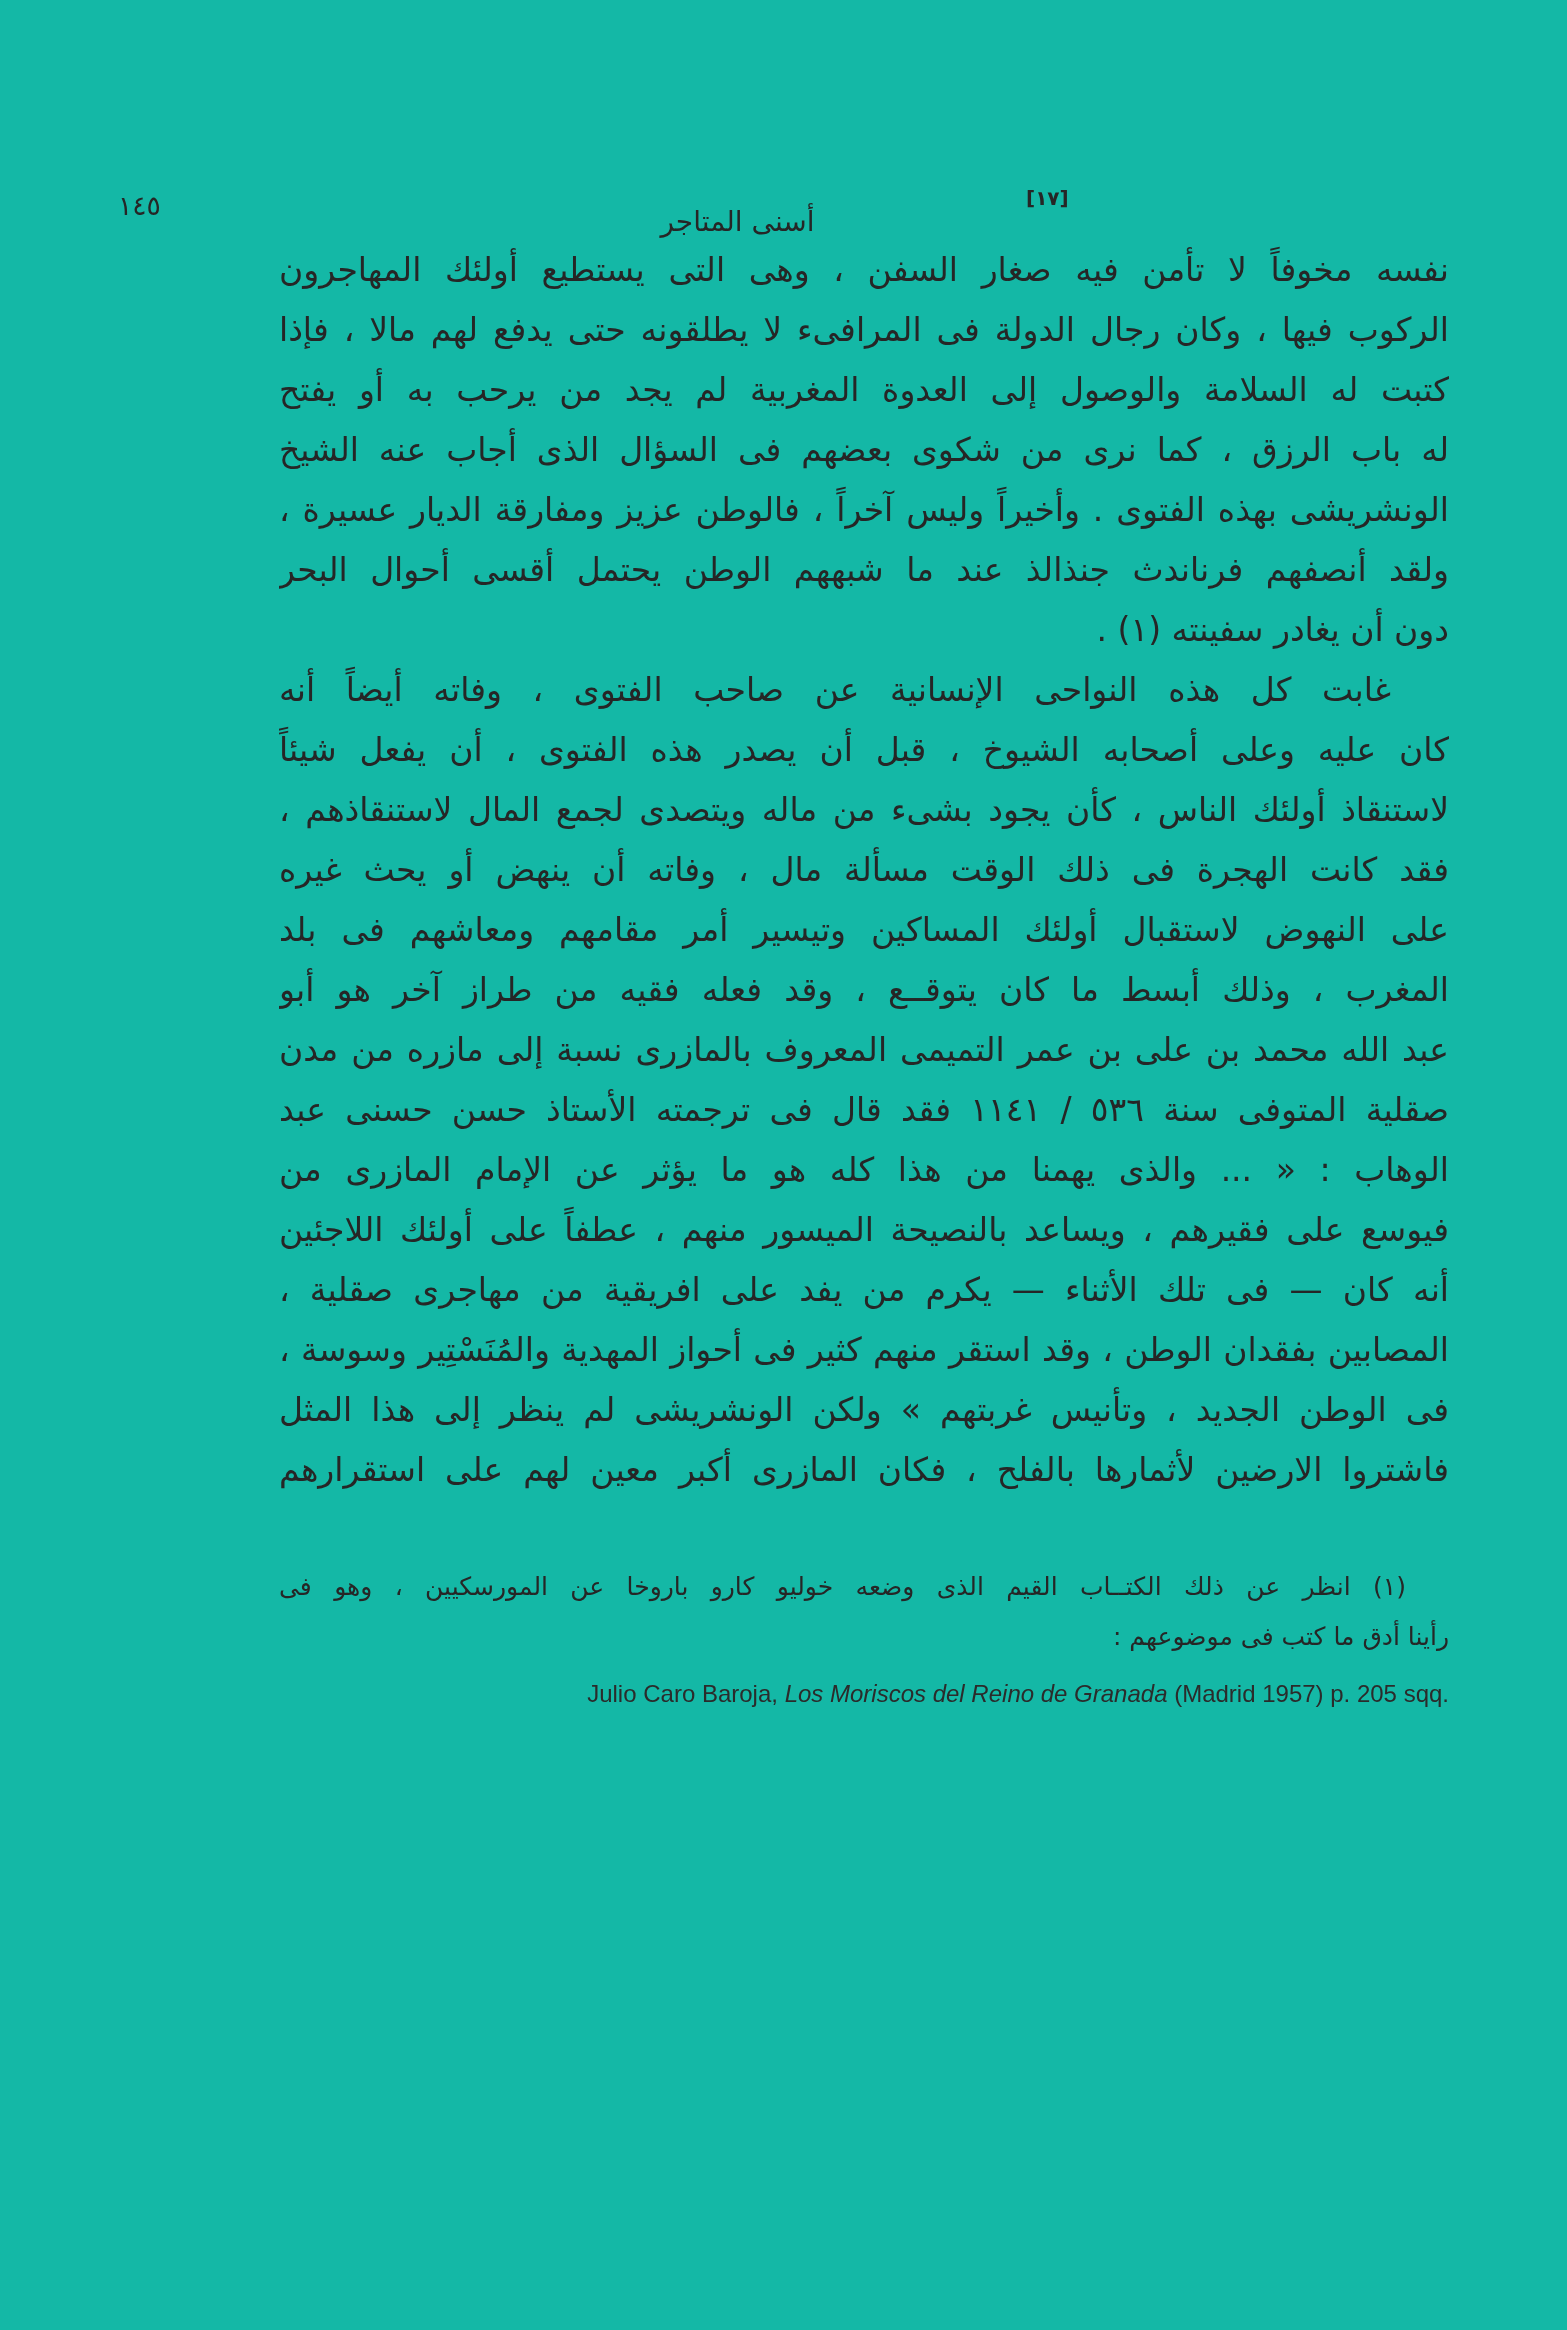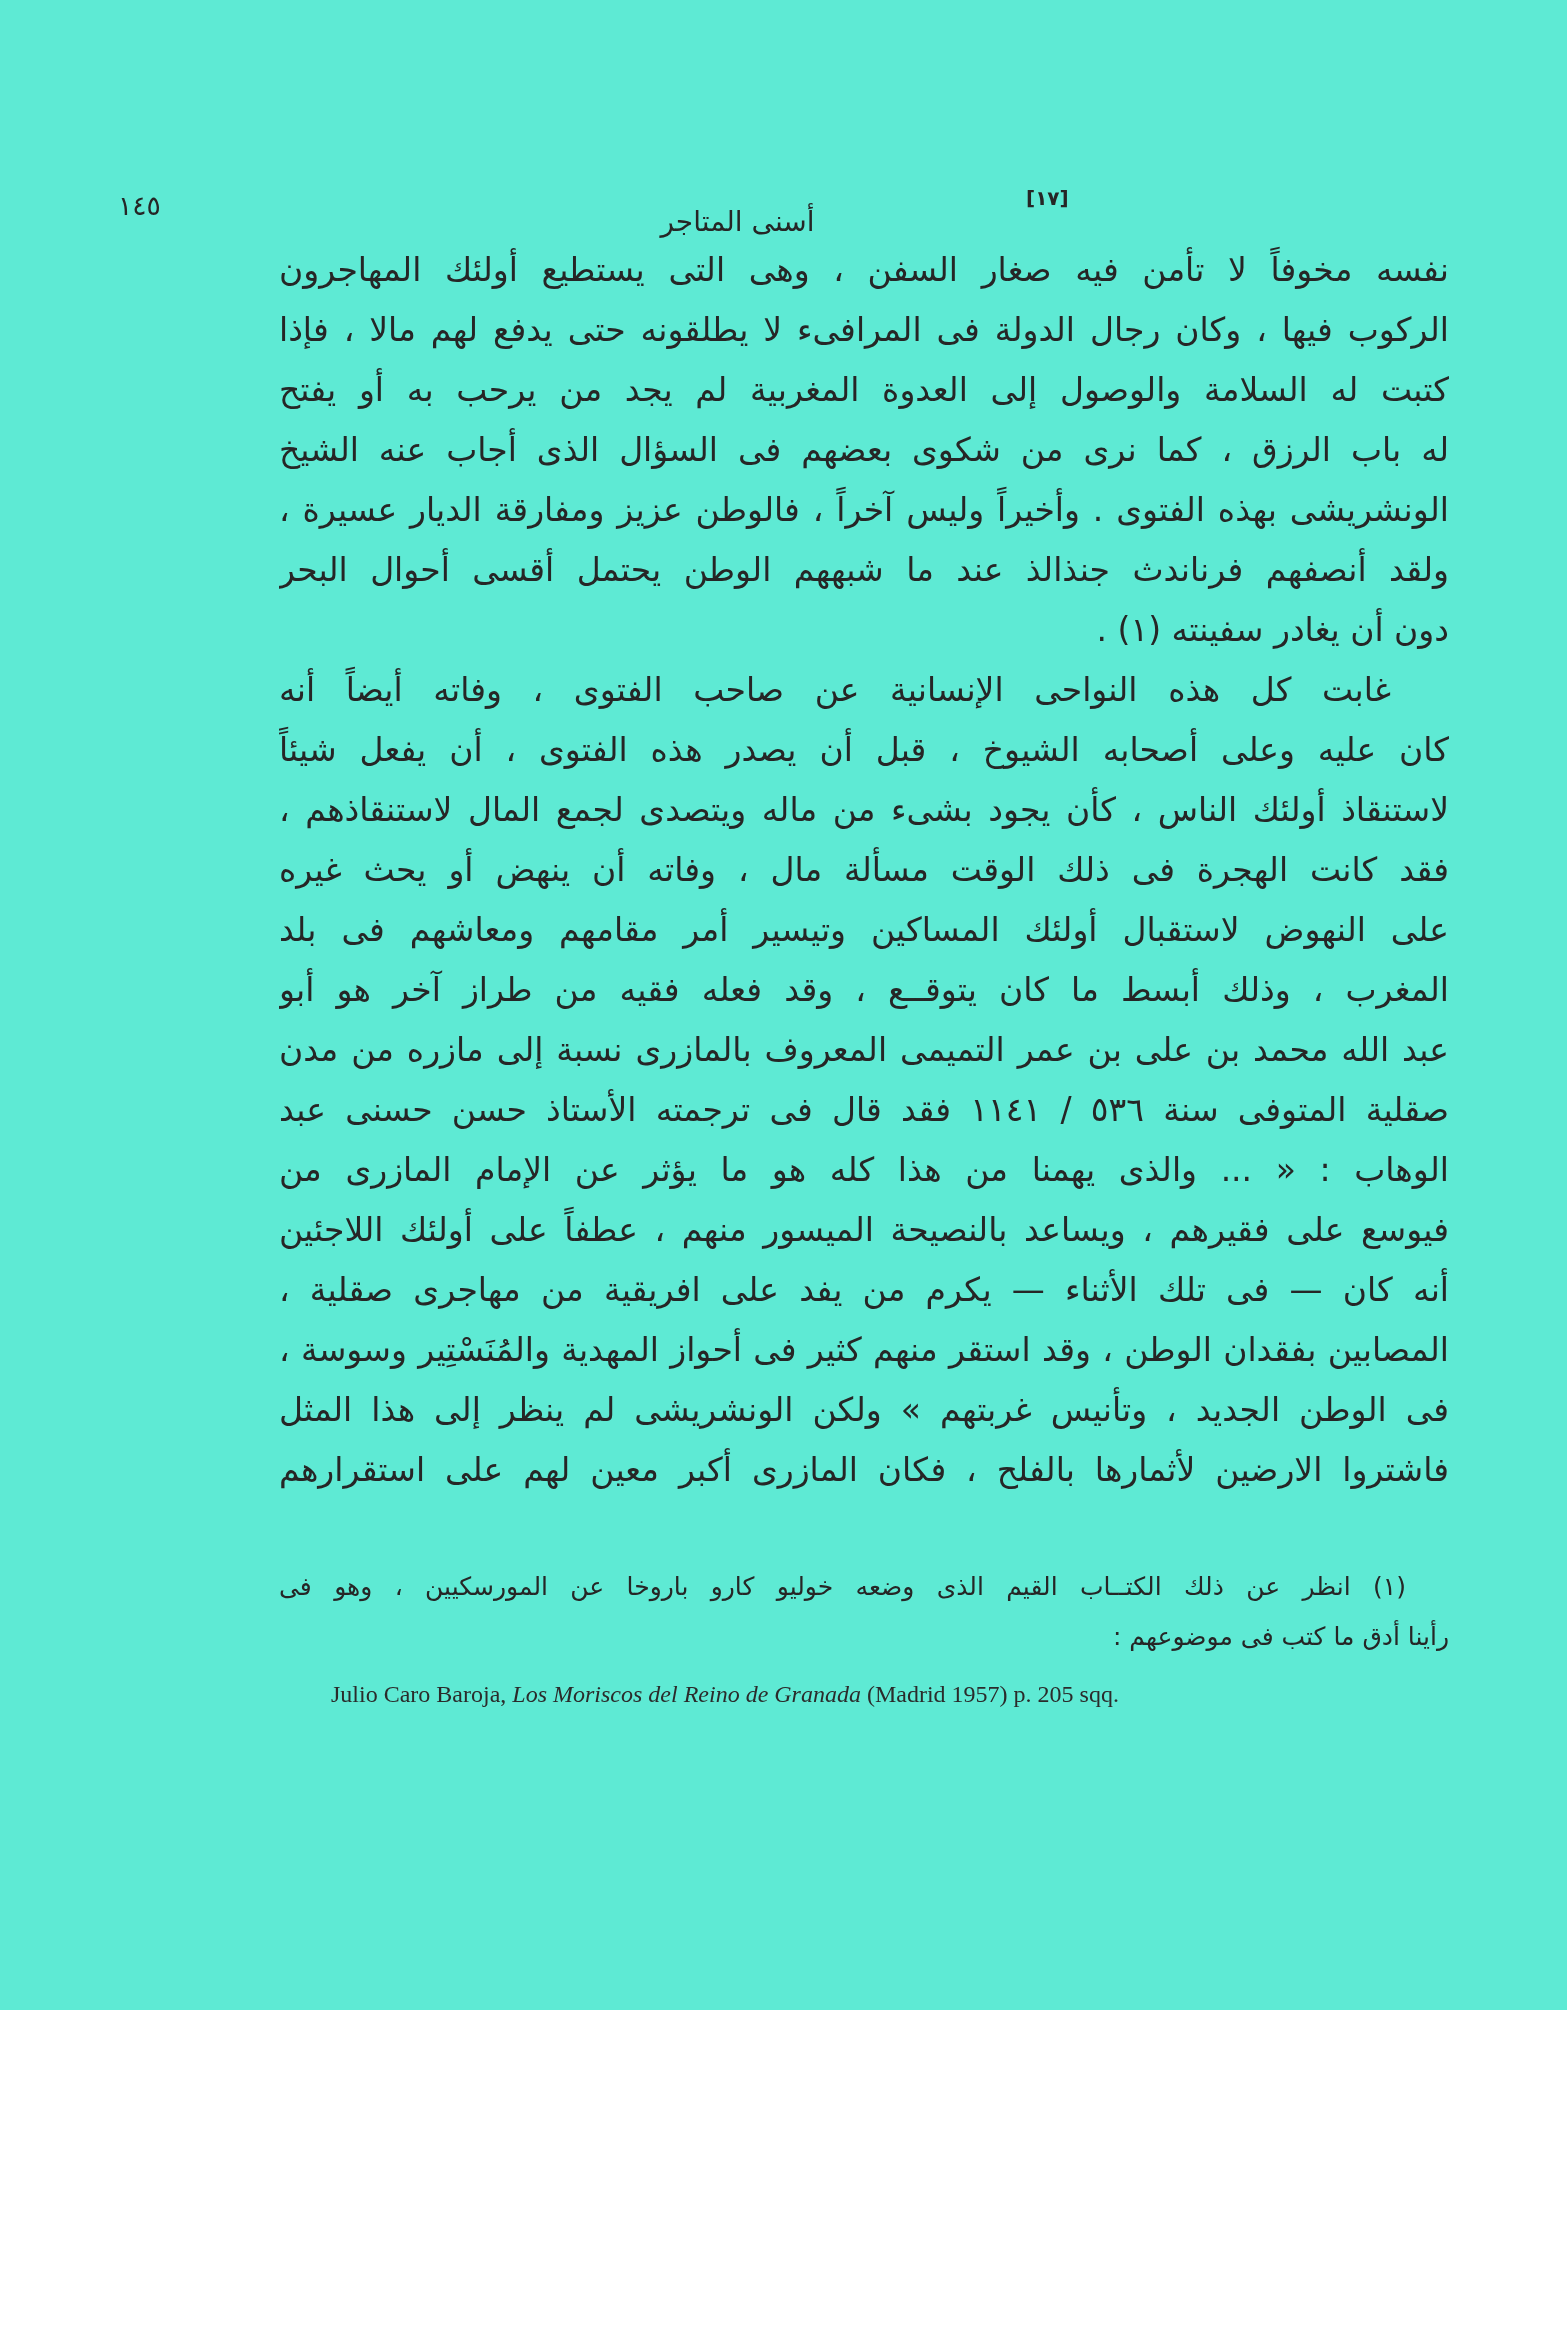--- a/index.html
+++ b/index.html
@@ -1,20 +1,20 @@
 <!DOCTYPE html>
 <html style="font-size:10.6px"><head>
 <meta charset="utf-8">
 <style>
   html, body { margin: 0; padding: 0; background: #ffffff; }
   .page {
     position: relative;
     width: 1568px;
-    height: 2010px;
-    background: #5eead4;
+    height: 2330px;
+    background: #14b8a6;
     font-family: "DejaVu Sans", sans-serif;
     color: #262626;
     overflow: hidden;
   }
   
   .hdr-pagenum {
     position: absolute; top: 190px; left: 118px;
     font-size: 26.6px; letter-spacing: 1.3px;
   }
   .hdr-title {
@@ -50,24 +50,24 @@
     font-size: 25px; line-height: 50px;
   }
   .fn-line1 {
     padding-right: 43px;
     text-align: justify; text-align-last: justify;
   }
   .fn-line2 {
     text-align: right;
   }
   .fn-latin {
-    direction: ltr; text-align: left;
+    direction: ltr; text-align: right;
     padding-left: 52px; padding-top: 6.6px;
     font-size: 24px;
-    font-family: Liberation Serif, serif;
+    font-family: Liberation Sans, sans-serif;
     color: #2b2b2b;
   }
   .fn-latin .book-title { font-style: italic; }
 </style>
 </head>
 <body>
 
 <div class="page">
 
   <div>

